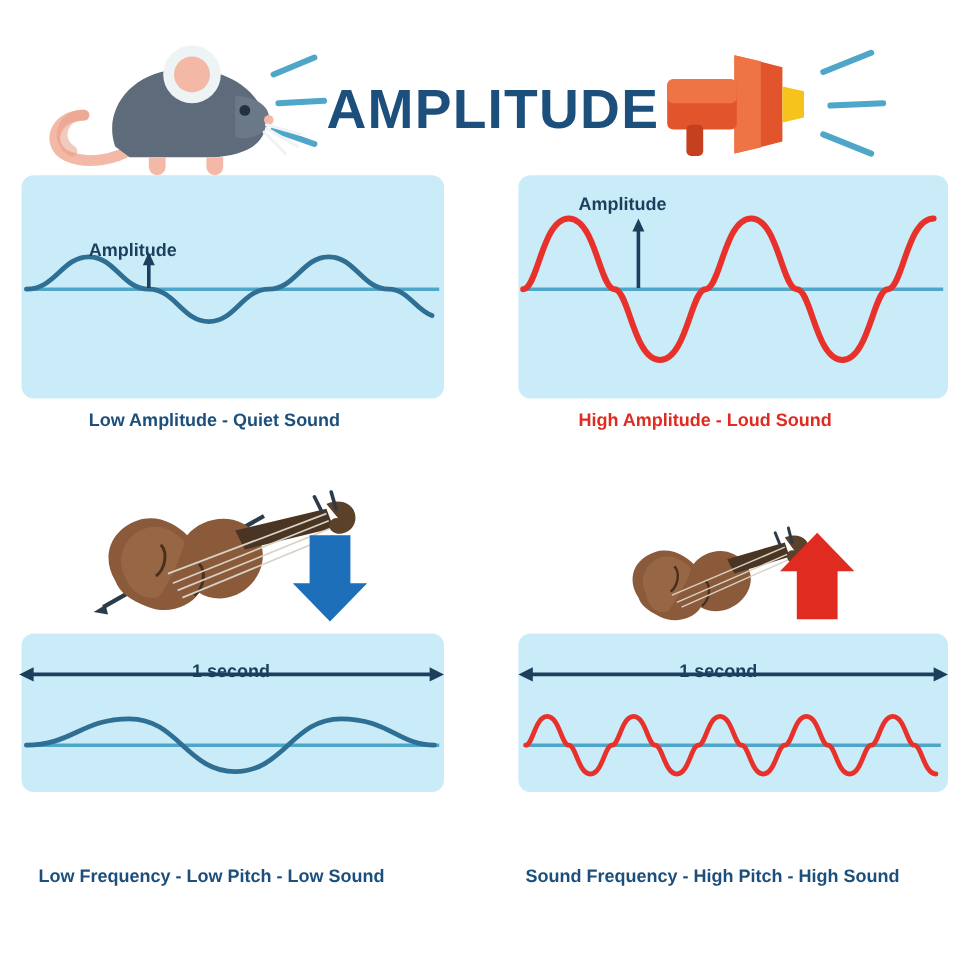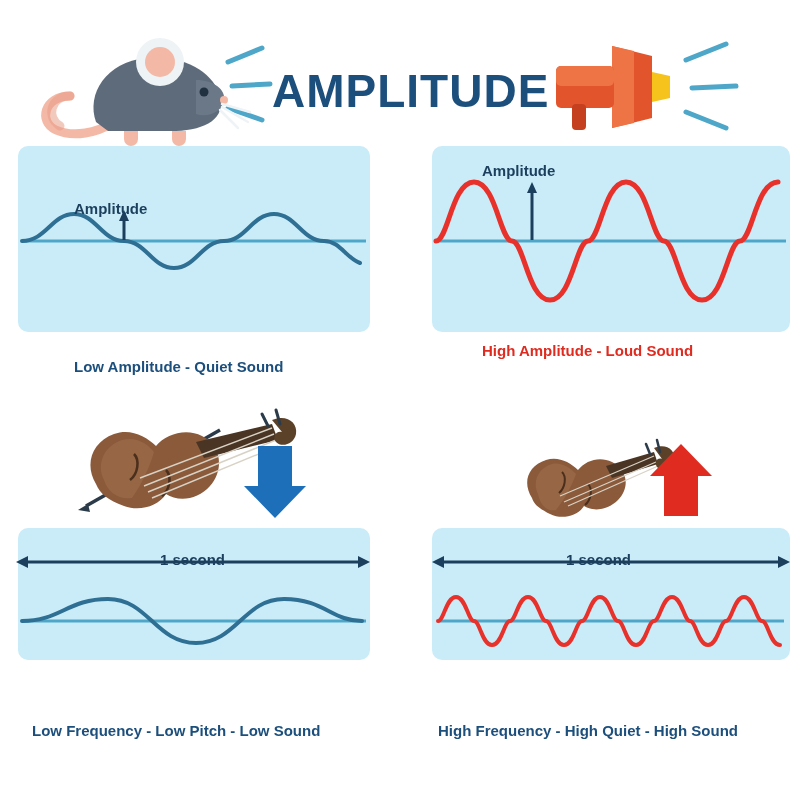--- a/index.html
+++ b/index.html
@@ -51,21 +51,21 @@
   
   .caption {
     position: absolute;
     font-size: 15px;
     font-weight: bold;
     font-family: "Liberation Sans", sans-serif;
     white-space: nowrap;
   }
   .caption.blue { color: #1c4f7c; }
   .caption.red  { color: #e02b20; }
-  #caption-low-amp   { left: 74px;  top: 358px; text-align: right; }
+  #caption-low-amp   { left: 74px;  top: 342px; text-align: right; }
   #caption-high-amp  { left: 482px; top: 342px; }
   #caption-low-freq  { left: 32px;  top: 722px; }
   #caption-high-freq { left: 438px; top: 722px; }
 
   
   .inline-label {
     position: absolute;
     font-size: 15px;
     font-weight: bold;
     font-family: "Liberation Sans", sans-serif;
@@ -285,15 +285,15 @@
   <div class="inline-label" id="label-sec-low">1 second</div>
 
   <div class="inline-label" id="label-sec-high">1 second</div>
 
   <div class="caption blue" id="caption-low-amp">Low Amplitude - Quiet Sound</div>
 
   <div class="caption blue" id="caption-low-freq">Low Frequency - Low Pitch - Low Sound</div>
 
   <div class="caption red" id="caption-high-amp">High Amplitude - Loud Sound</div>
 
-  <div class="caption blue" id="caption-high-freq">High Frequency - High Quiet - High Sound</div>
+  <div class="caption blue" id="caption-high-freq">Sound Frequency - High Pitch - High Sound</div>
 
 </div>
 
 </body></html>

